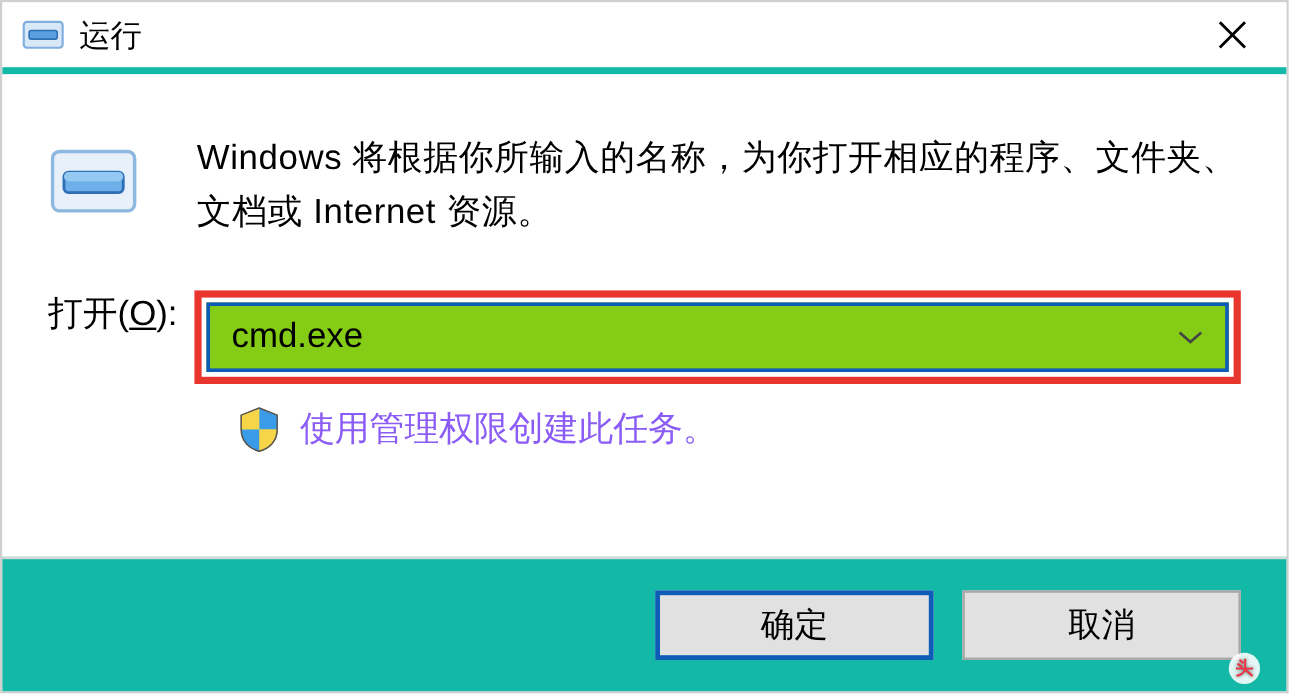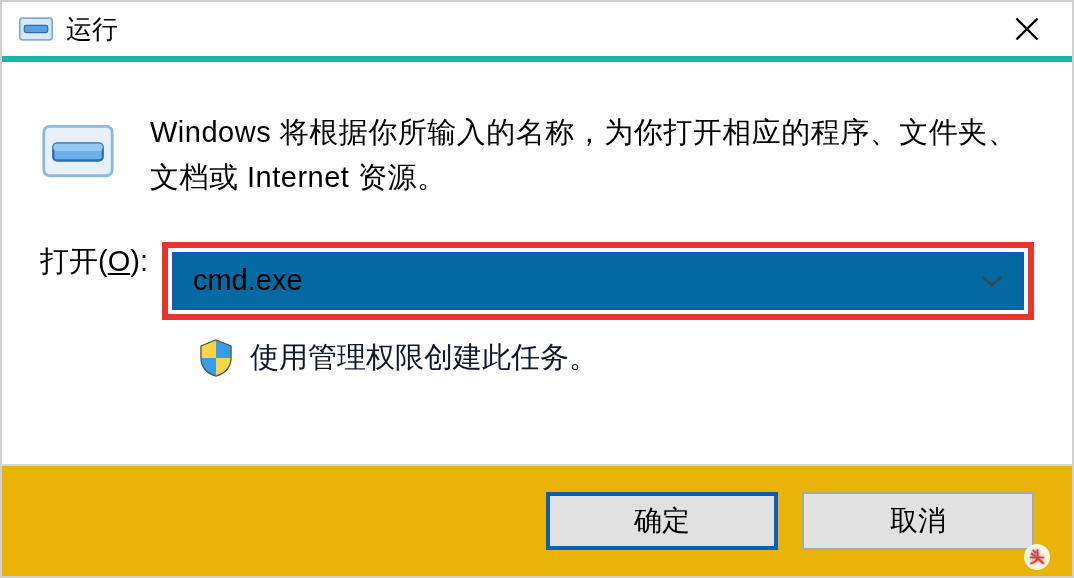--- a/index.html
+++ b/index.html
@@ -53,21 +53,21 @@
     }
     .close-btn svg { width: 28px; height: 28px; }
     .content-area {
       flex: 1;
       padding: 48px 38px 20px 38px;
       background: #ffffff;
     }
     .desc-row {
       display: flex;
       align-items: flex-start;
-      gap: 34px;
+      gap: 48px;
       margin-bottom: 42px;
     }
     .run-icon-large {
       width: 76px;
       height: 66px;
       flex-shrink: 0;
       margin-top: 8px;
     }
     .run-icon-large svg { width: 100%; height: 100%; }
     .description {
@@ -94,21 +94,21 @@
       flex: 1;
     }
     .combobox {
       width: 100%;
       height: 58px;
       border: 3px solid #0f5bb8;
       display: flex;
       align-items: center;
       justify-content: space-between;
       padding: 0 18px;
-      background: #0369a1;
+      background: #84cc16;
     }
     .combobox-input {
       border: none;
       outline: none;
       font-size: 29px;
       width: 100%;
       background: transparent;
       color: #000;
     }
     .chevron {
@@ -122,25 +122,25 @@
       gap: 16px;
       margin-left: 158px;
     }
     .shield-icon {
       width: 36px;
       height: 40px;
       flex-shrink: 0;
     }
     .admin-text {
       font-size: 29px;
-      color: #0f172a;
+      color: #8b5cf6;
     }
     .button-bar {
       height: 112px;
-      background: #eab308;
+      background: #14b8a6;
       border-top: 2px solid #d8d8d8;
       display: flex;
       align-items: center;
       justify-content: flex-end;
       gap: 24px;
       padding: 0 38px;
     }
     .btn {
       width: 232px;
       height: 58px;

